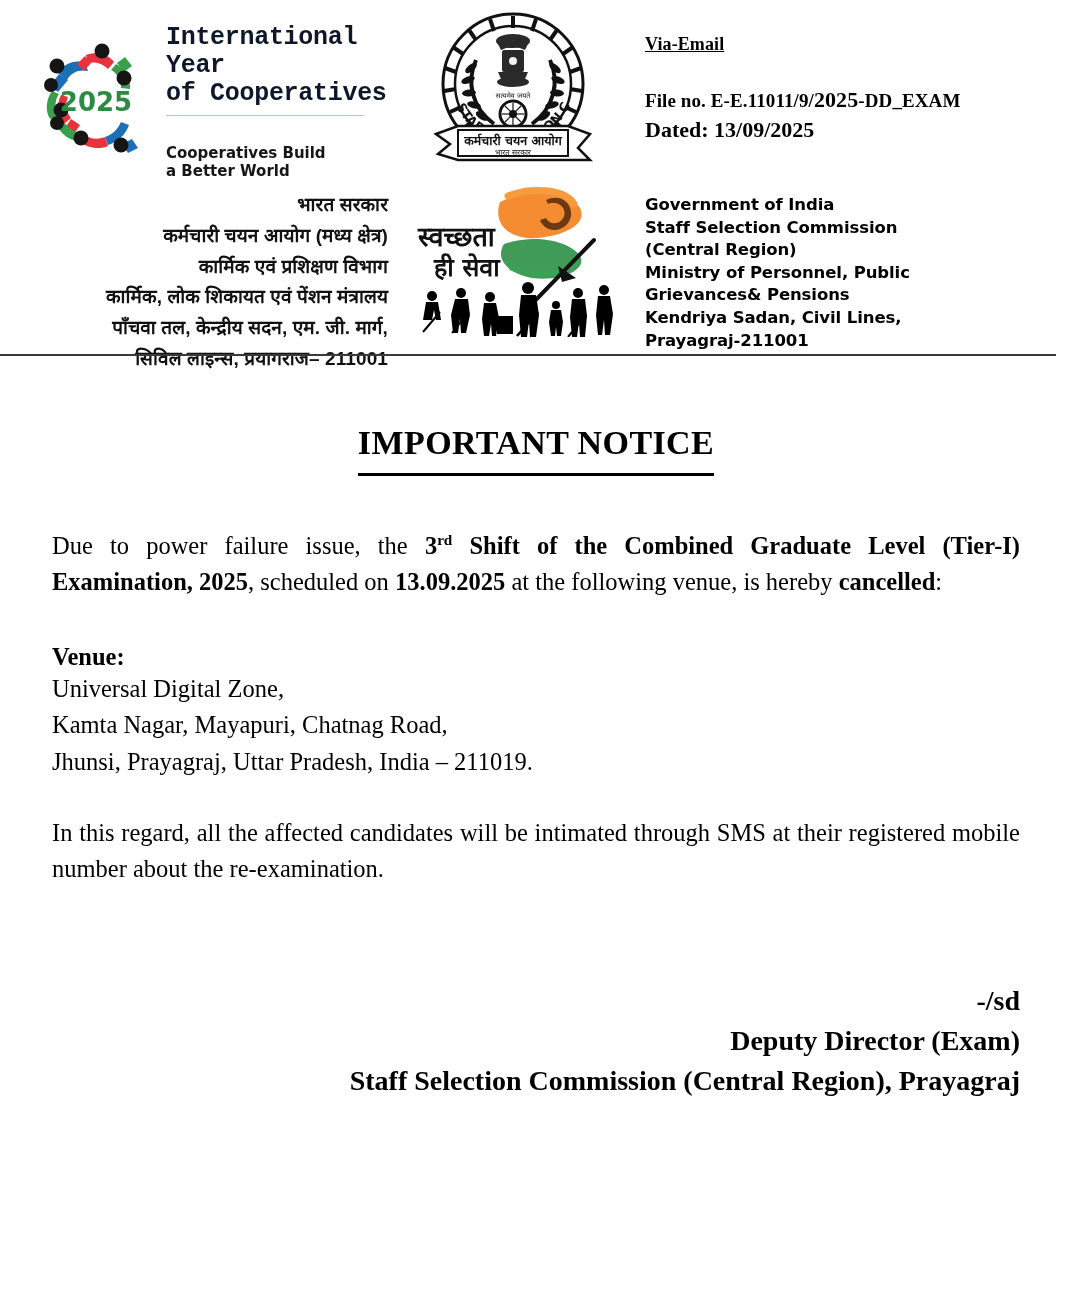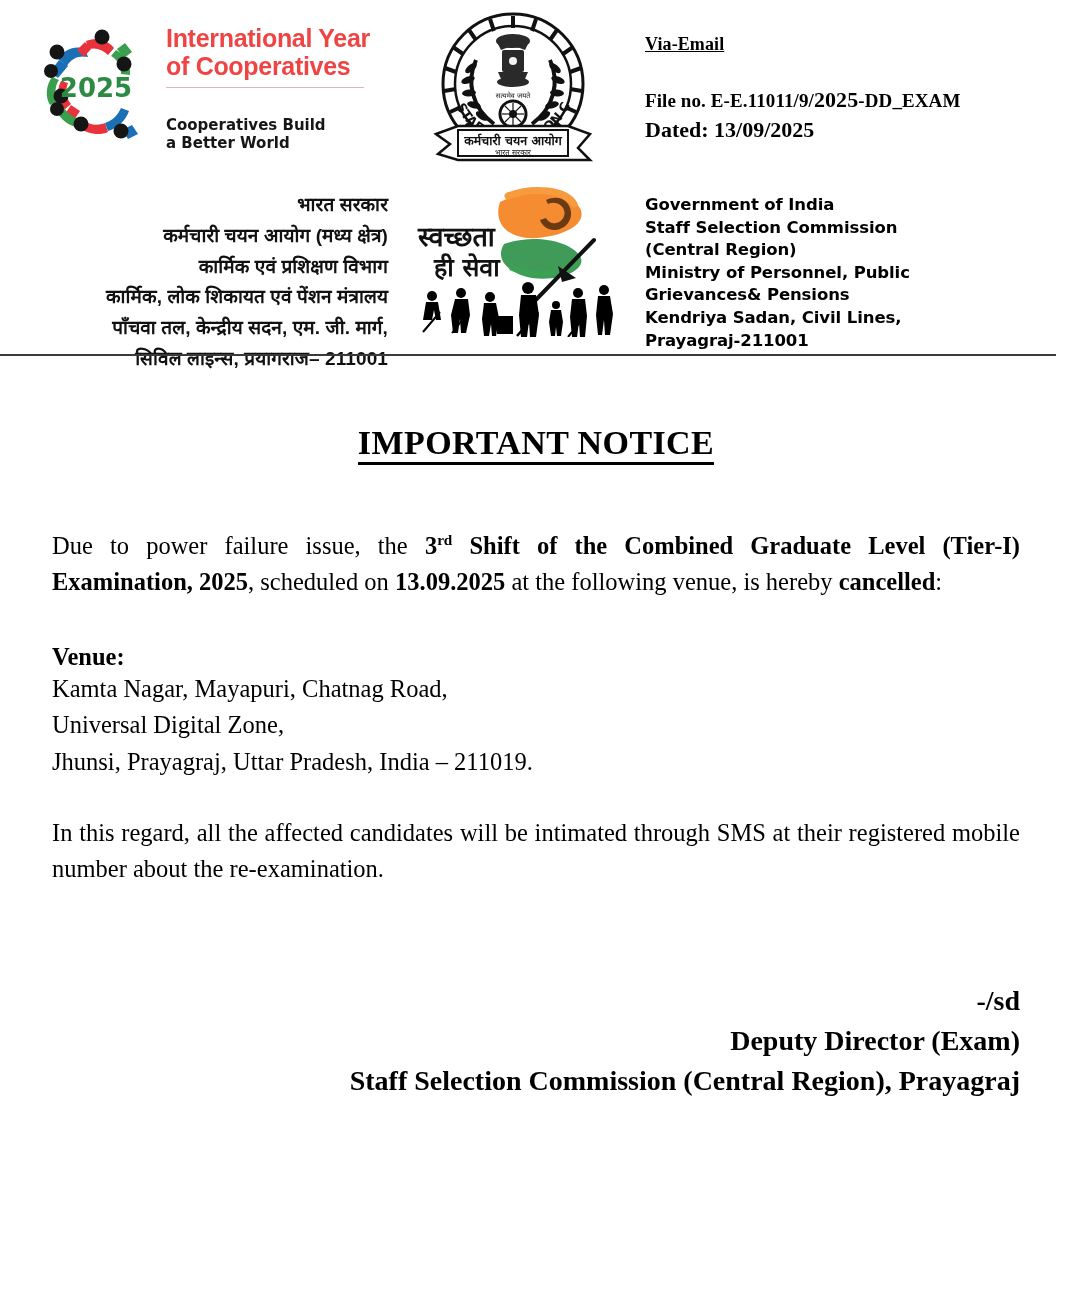--- a/index.html
+++ b/index.html
@@ -70,26 +70,26 @@
     width: 128px;
     height: 132px;
     flex: 0 0 128px;
     position: relative;
   }
   .iyc-text {
     margin-left: 10px;
     padding-top: 6px;
   }
   .iyc-title {
-    font-family: Liberation Sans, sans-serif;
+    font-family: Liberation Mono, monospace;
     font-size: 25px;
     font-weight: bold;
     line-height: 1.12;
     letter-spacing: -0.3px;
-    color: #ef4444;
+    color: #0f172a;
     white-space: pre-line;
   }
   .iyc-divider {
     height: 1px;
     background: #d8b9bd;
     margin: 7px 0 6px 0;
     width: 198px;
   }
   .iyc-tagline {
     font-family: "DejaVu Sans", sans-serif;
@@ -192,21 +192,21 @@
     text-align: center;
     font-family: "Liberation Serif", "DejaVu Serif", serif;
     font-size: 34px;
     font-weight: bold;
     letter-spacing: 0.4px;
     margin-top: 48px;
     margin-bottom: 0;
   }
   .notice-title span {
     border-bottom: 3px solid #000;
-    padding-bottom: 1px;
+    padding-bottom: 12px;
   }
 
   .body-text {
     font-family: "Liberation Serif", "DejaVu Serif", serif;
     font-size: 24.5px;
     line-height: 1.48;
     text-align: justify;
     margin: 0;
   }
   .p-intro { margin-top: 66px; }
@@ -466,22 +466,22 @@
     <div class="header-rule"></div>
   </div>
 
   <div class="content">
 
     <div class="notice-title"><span>IMPORTANT NOTICE</span></div>
 
     <p class="body-text p-intro"><span>Due to power failure issue, the </span><b class="bold"><span>3</span><sup class="ord">rd</sup><span> Shift of the Combined Graduate Level (Tier-I) Examination, 2025</span></b><span>, scheduled on </span><b class="bold">13.09.2025</b><span> at the following venue, is hereby </span><b class="bold">cancelled</b><span>:</span></p>
 
     <div class="venue-head">Venue:</div>
+    <div class="venue-line">Universal Digital Zone,</div>
     <div class="venue-line">Kamta Nagar, Mayapuri, Chatnag Road,</div>
-    <div class="venue-line">Universal Digital Zone,</div>
     <div class="venue-line">Jhunsi, Prayagraj, Uttar Pradesh, India – 211019.</div>
 
 
     <p class="body-text p-gap" style="margin-top:34px;">In this regard, all the affected candidates will be intimated through SMS at their registered mobile number about the re-examination.</p>
 
     <div class="sign-block">
       <div>-/sd</div>
       <div>Deputy Director (Exam)</div>
       <div>Staff Selection Commission (Central Region), Prayagraj</div>
     </div>

